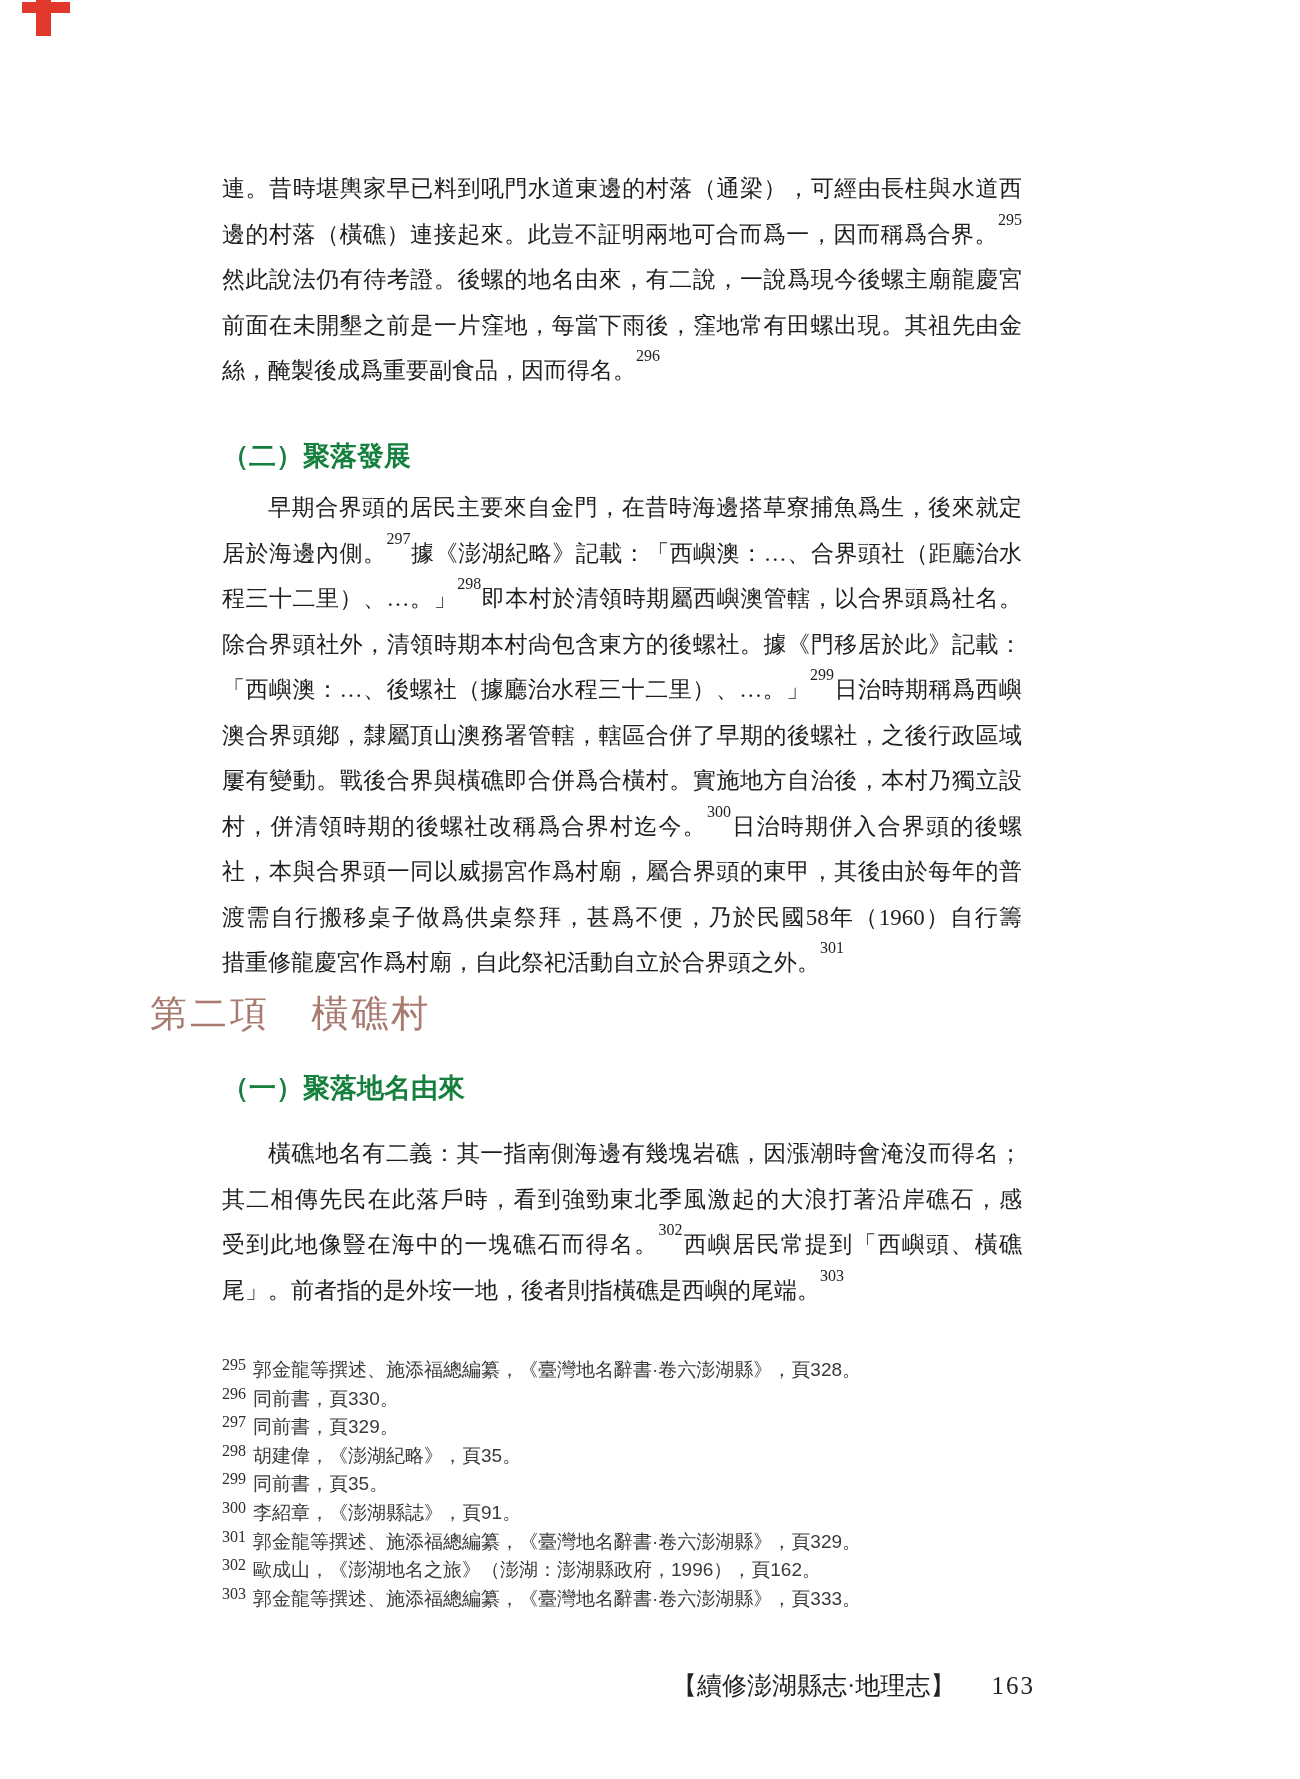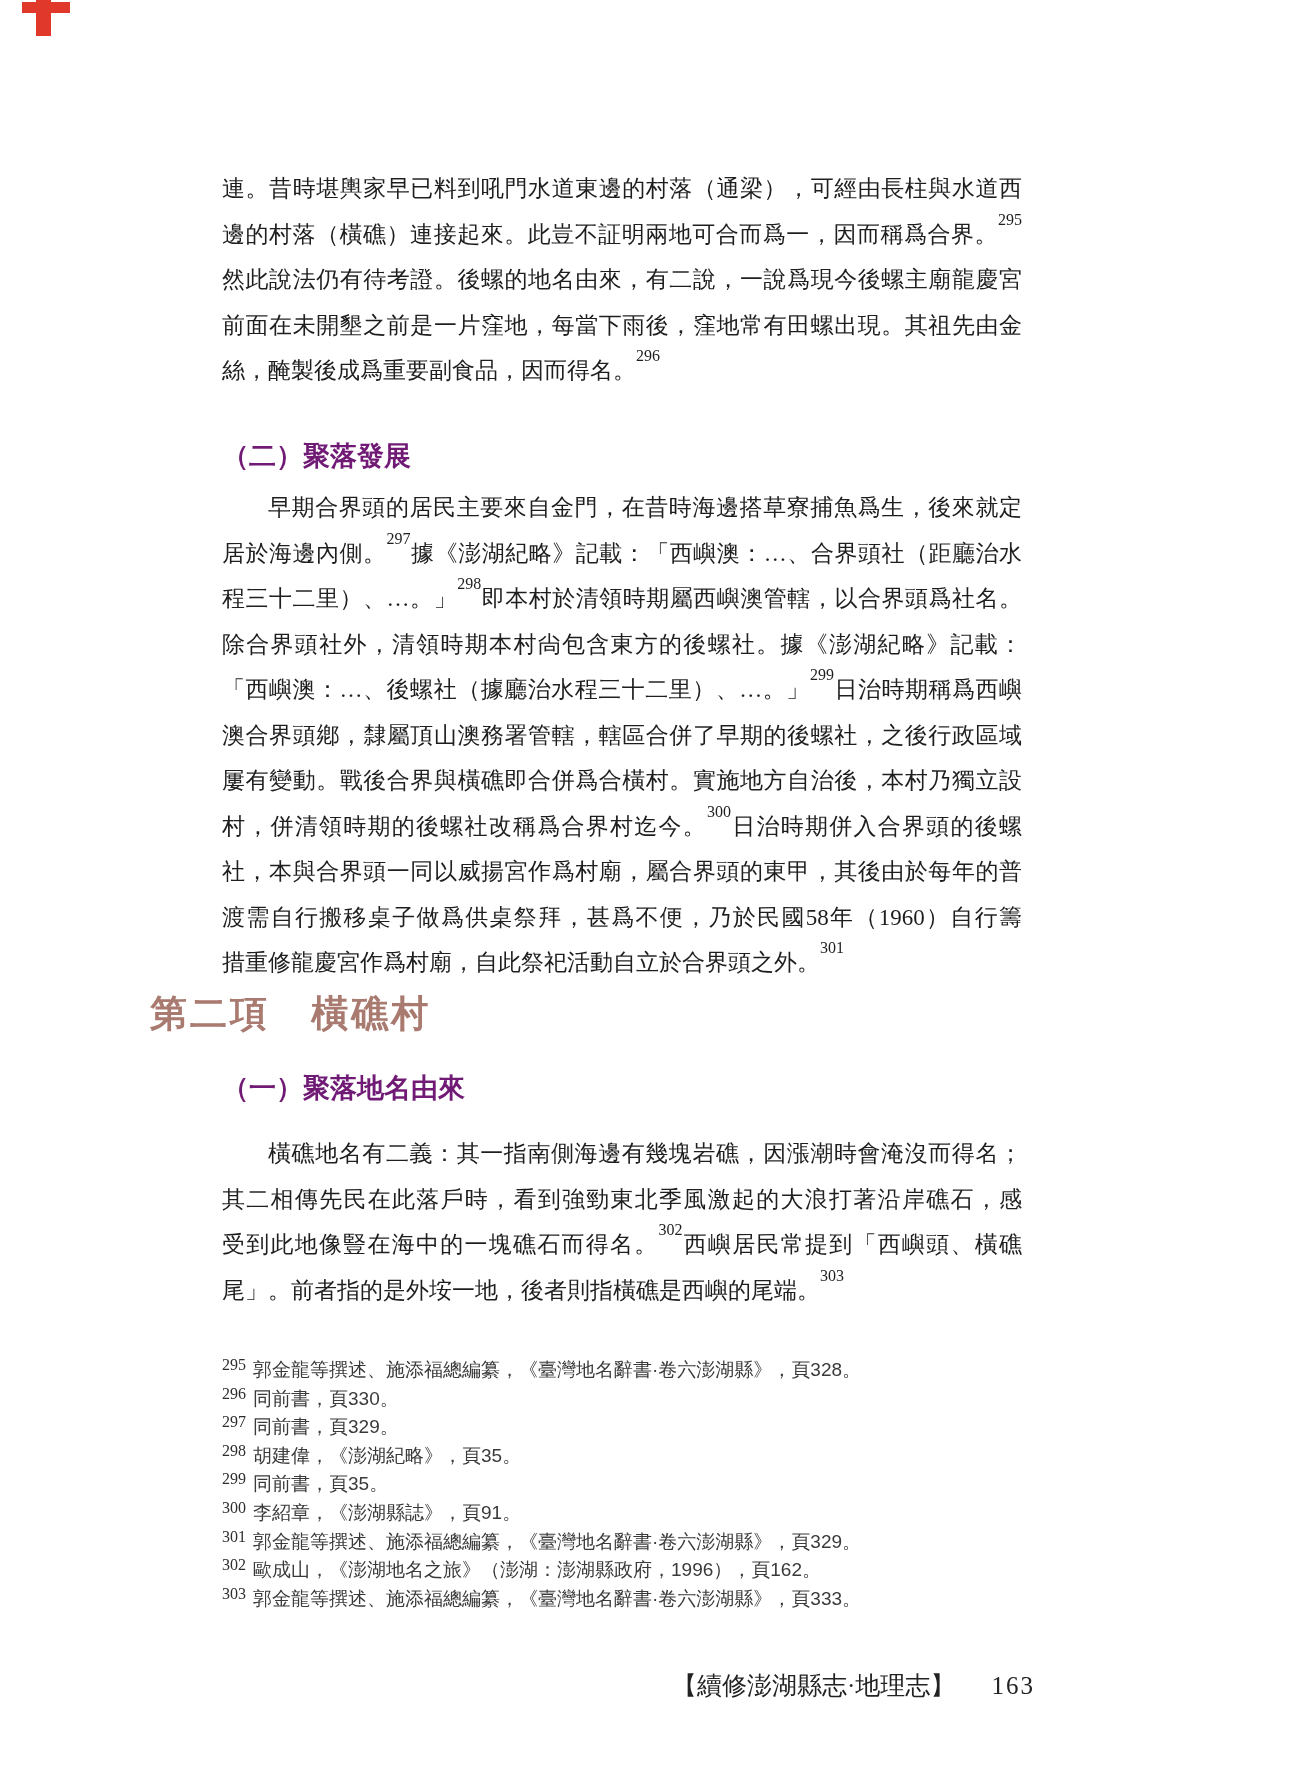--- a/index.html
+++ b/index.html
@@ -16,27 +16,27 @@
   .bline{height:45.5px;line-height:45.5px;white-space:nowrap;}
   .bline.fill{text-align:justify;text-align-last:justify;text-justify:inter-ideograph;white-space:normal;}
   .bline.indent{text-indent:46px;}
   sup.fnref{font-size:16px;line-height:0;position:relative;top:-8px;
             font-family:"Liberation Serif","DejaVu Serif",serif;}
 
   #para-a{top:166px;}
   #para-c{top:485px;}
   #para-d{top:1131px;}
 
-  .subhead{position:absolute;left:222px;font-size:27px;font-weight:bold;line-height:45.5px;color:#701a75;}
+  .subhead{position:absolute;left:222px;font-size:27px;font-weight:bold;line-height:45.5px;color:#15803d;}
   #head-b{top:434px;}
   #head-d{top:1041px;margin-top:25px;}
 
   #section-head{position:absolute;left:150px;top:991px;font-size:37px;line-height:45px;
                 font-family:"Liberation Sans","DejaVu Sans",sans-serif;
-                color:#a87a70;letter-spacing:3px;font-weight:700;}
+                color:#a87a70;letter-spacing:3px;font-weight:400;}
   #section-head .sh-title{margin-left:28px;}
 
   #footnotes{position:absolute;left:222px;top:1356px;width:815px;
              font-family:"Liberation Sans","DejaVu Sans",sans-serif;color:#3a3a3a;}
   .fn-line{font-size:19px;line-height:27.6px;white-space:nowrap;}
   .fn-num{font-size:16px;position:relative;top:-6px;margin-right:7px;
           font-family:"Liberation Serif","DejaVu Serif",serif;color:#2e2e2e;}
 
   #footer{position:absolute;right:265px;top:1669px;font-size:25px;color:#222;
           white-space:nowrap;text-align:right;}
@@ -57,21 +57,21 @@
       <div class="bline fill">前面在未開墾之前是一片窪地，每當下雨後，窪地常有田螺出現。其祖先由金</div>
       <div class="bline">絲，醃製後成爲重要副食品，因而得名。<sup class="fnref">296</sup></div>
     </div>
 
   <div id="head-b" class="subhead">（二）聚落發展</div>
 
   <div id="para-c" class="para">
       <div class="bline indent fill">早期合界頭的居民主要來自金門，在昔時海邊搭草寮捕魚爲生，後來就定</div>
       <div class="bline fill">居於海邊內側。<sup class="fnref">297</sup>據《澎湖紀略》記載：「西嶼澳：…、合界頭社（距廳治水</div>
       <div class="bline fill">程三十二里）、…。」<sup class="fnref">298</sup>即本村於清領時期屬西嶼澳管轄，以合界頭爲社名。</div>
-      <div class="bline fill">除合界頭社外，清領時期本村尙包含東方的後螺社。據《澎湖紀略》記載：</div>
+      <div class="bline fill">除合界頭社外，清領時期本村尙包含東方的後螺社。據《門移居於此》記載：</div>
       <div class="bline fill">「西嶼澳：…、後螺社（據廳治水程三十二里）、…。」<sup class="fnref">299</sup>日治時期稱爲西嶼</div>
       <div class="bline fill">澳合界頭鄕，隸屬頂山澳務署管轄，轄區合併了早期的後螺社，之後行政區域</div>
       <div class="bline fill">屢有變動。戰後合界與橫礁即合併爲合橫村。實施地方自治後，本村乃獨立設</div>
       <div class="bline fill">村，併清領時期的後螺社改稱爲合界村迄今。<sup class="fnref">300</sup>日治時期併入合界頭的後螺</div>
       <div class="bline fill">社，本與合界頭一同以威揚宮作爲村廟，屬合界頭的東甲，其後由於每年的普</div>
       <div class="bline fill">渡需自行搬移桌子做爲供桌祭拜，甚爲不便，乃於民國58年（1960）自行籌</div>
       <div class="bline">措重修龍慶宮作爲村廟，自此祭祀活動自立於合界頭之外。<sup class="fnref">301</sup></div>
     </div>
 
   <div id="section-head">

